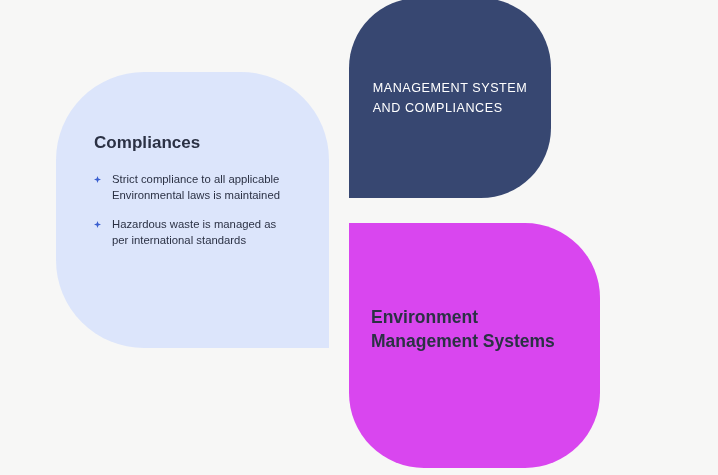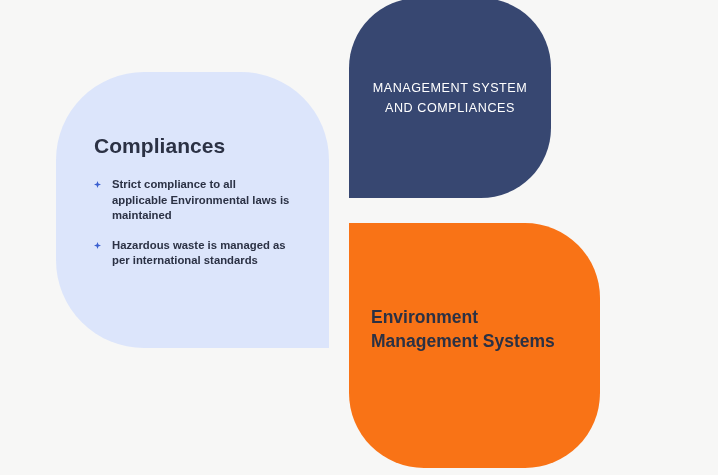--- a/index.html
+++ b/index.html
@@ -31,58 +31,58 @@
     border-radius: 70px 70px 70px 0;
     display: flex;
     align-items: center;
     justify-content: center;
   }
   .hero-title {
     color: #ffffff;
     font-size: 12.6px;
     line-height: 20px;
     letter-spacing: 0.55px;
-    text-align: center;
+    text-align: left;
     font-weight: 400;
     white-space: pre-line;
     padding: 0 10px;
   }
 
   
   .compliances-card {
     position: absolute;
     left: 56px;
     top: 72px;
     width: 273px;
     height: 276px;
     background: #dce5fb;
     border-radius: 88px 88px 0 88px;
     box-sizing: border-box;
     padding: 60px 36px 0 38px;
   }
   .card-heading {
     color: #2b3144;
-    font-size: 21px;
+    font-size: 17px;
     font-weight: 600;
     letter-spacing: 0.05px;
     margin: 0 0 18px 0;
     line-height: 1.3;
   }
   .bullet-list {
     list-style: none;
     margin: 0;
     padding: 0;
   }
   .bullet-item {
     position: relative;
     padding-left: 18px;
     margin-bottom: 14px;
     color: #2b3144;
     font-size: 11.3px;
-    font-weight: 700;
+    font-weight: 400;
     line-height: 15.5px;
     letter-spacing: 0.01px;
   }
   .bullet-item:last-child { margin-bottom: 16px; }
   .diamond-icon {
     position: absolute;
     left: 0;
     top: 4px;
     width: 7px;
     height: 7px;
@@ -90,21 +90,21 @@
   }
   .diamond-icon svg { display: block; }
 
   
   .ems-card {
     position: absolute;
     left: 349px;
     top: 223px;
     width: 251px;
     height: 245px;
-    background: #f97316;
+    background: #d946ef;
     border-radius: 0 75px 75px 75px;
     box-sizing: border-box;
     padding: 82px 28px 0 22px;
   }
   .ems-heading {
     color: #2b3144;
     font-size: 17.5px;
     font-weight: 600;
     line-height: 24px;
     margin: 0 0 22px 0;

